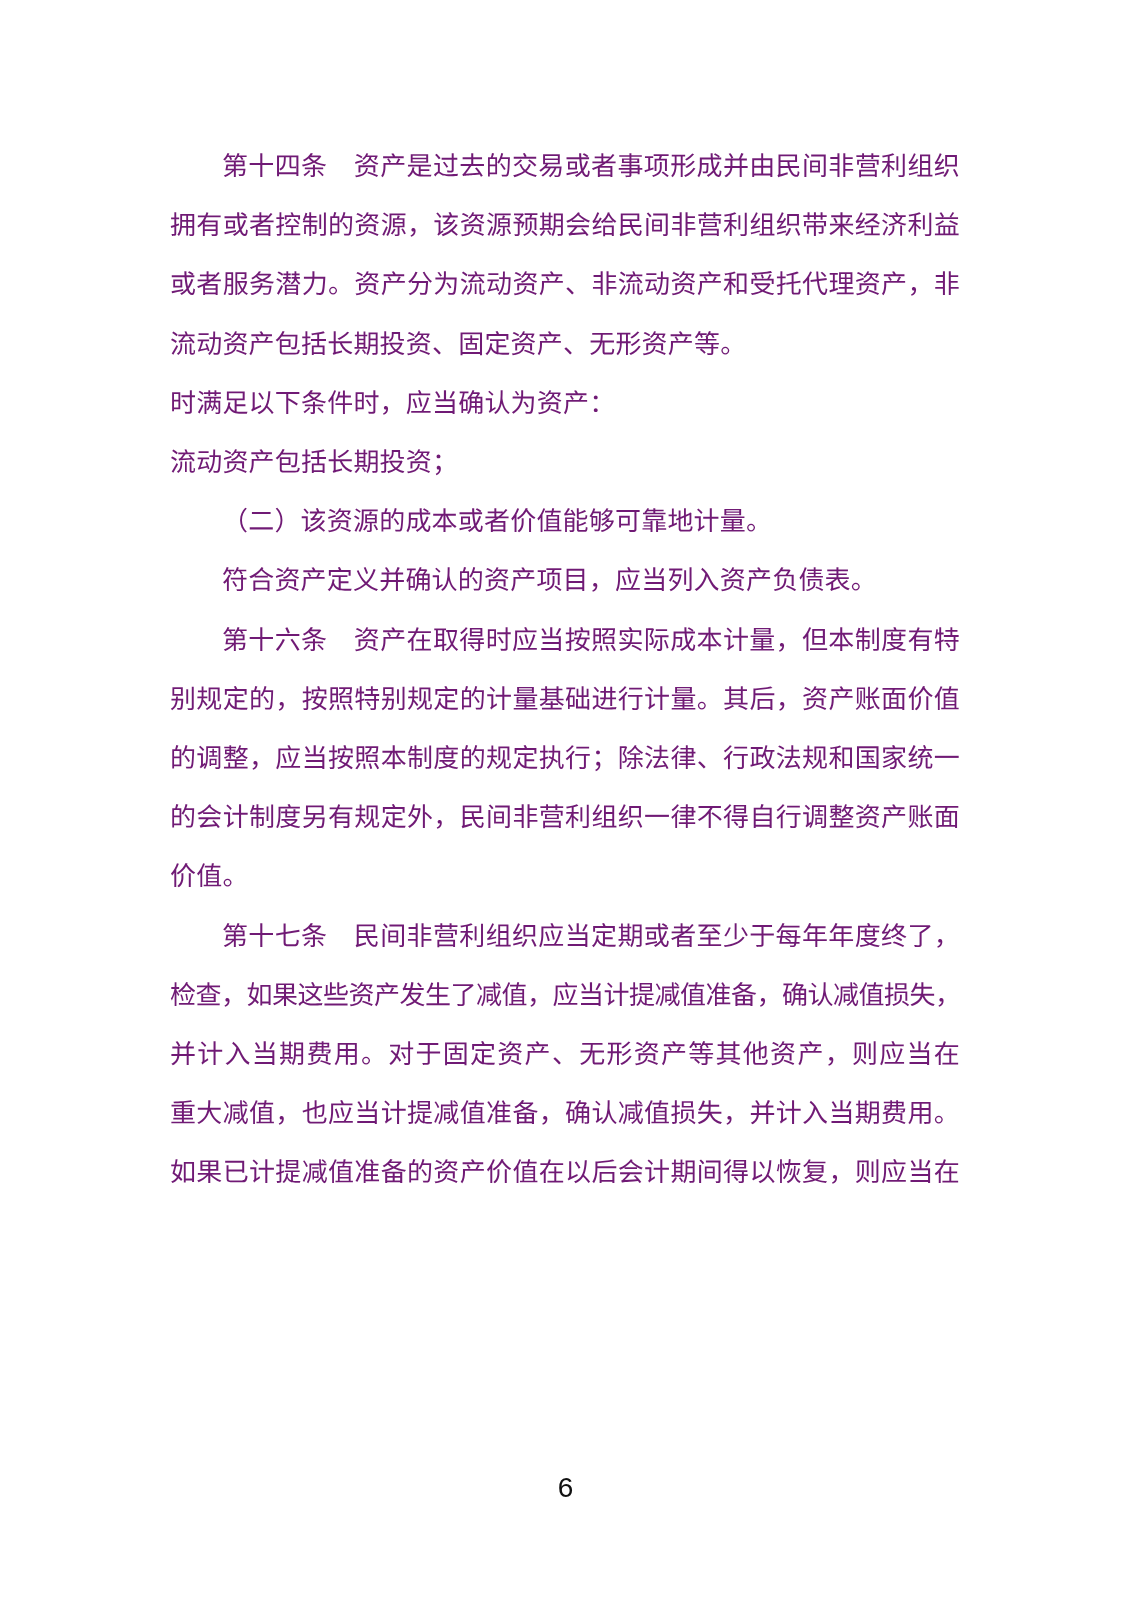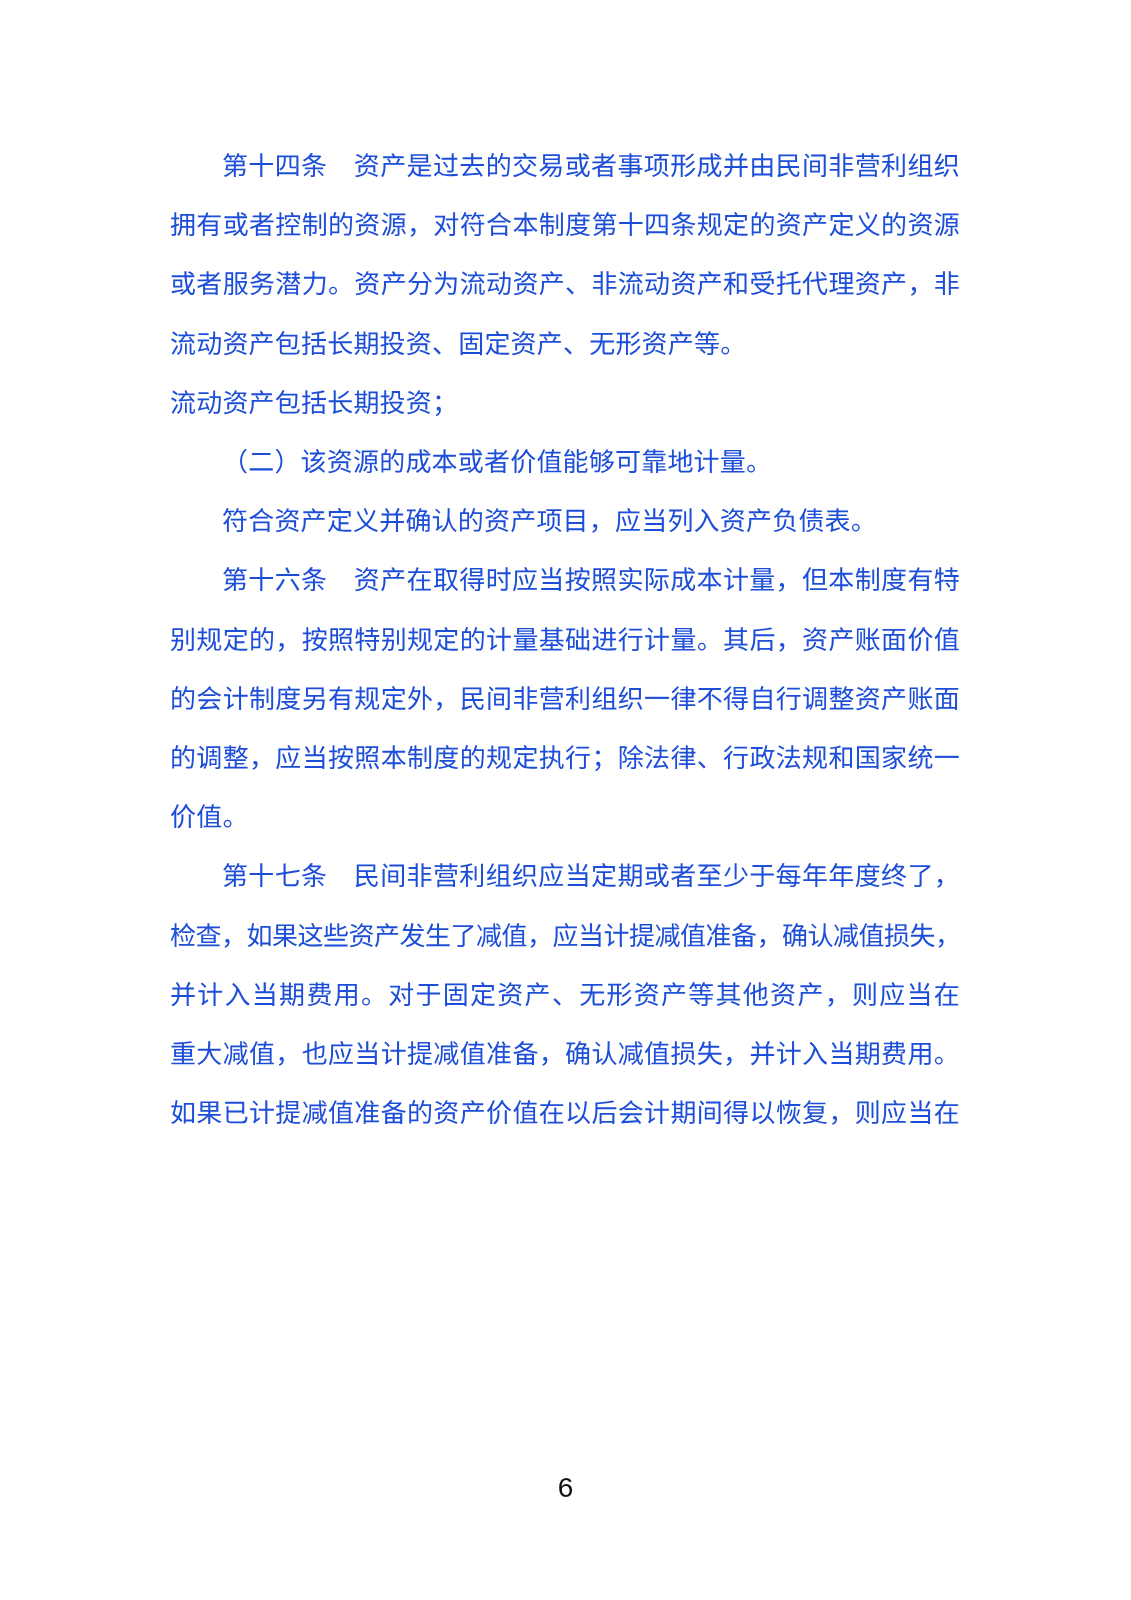--- a/index.html
+++ b/index.html
@@ -14,21 +14,21 @@
     overflow: hidden;
   }
   .body-text {
     position: absolute;
     left: 170px;
     top: 137px;
     width: 790px;
     font-family: "Liberation Serif", "DejaVu Serif", serif;
     font-size: 26px;
     line-height: 59.2px;
-    color: #1d4ed8;
+    color: #701a75;
     letter-spacing: 0.2px;
   }
   .para {
     margin: 0;
     padding: 0;
   }
   .line {
     text-align: justify;
     white-space: normal;
   }
@@ -53,45 +53,46 @@
   }
 </style>
 </head>
 <body>
 
 <div class="page">
   <div class="body-text">
 
     <div class="para">
       <div class="line indent full">第十四条　资产是过去的交易或者事项形成并由民间非营利组织</div>
-      <div class="line full">拥有或者控制的资源，对符合本制度第十四条规定的资产定义的资源</div>
+      <div class="line full">拥有或者控制的资源，该资源预期会给民间非营利组织带来经济利益</div>
       <div class="line full">或者服务潜力。资产分为流动资产、非流动资产和受托代理资产，非</div>
       <div class="line">流动资产包括长期投资、固定资产、无形资产等。</div>
     </div>
 
     <div class="para">
+      <div class="line">时满足以下条件时，应当确认为资产：</div>
     </div>
 
     <div class="para">
       <div class="line">流动资产包括长期投资；</div>
     </div>
 
     <div class="para">
       <div class="line indent">（二）该资源的成本或者价值能够可靠地计量。</div>
     </div>
 
     <div class="para">
       <div class="line indent">符合资产定义并确认的资产项目，应当列入资产负债表。</div>
     </div>
 
     <div class="para">
       <div class="line indent full">第十六条　资产在取得时应当按照实际成本计量，但本制度有特</div>
       <div class="line full">别规定的，按照特别规定的计量基础进行计量。其后，资产账面价值</div>
+      <div class="line full">的调整，应当按照本制度的规定执行；除法律、行政法规和国家统一</div>
       <div class="line full">的会计制度另有规定外，民间非营利组织一律不得自行调整资产账面</div>
-      <div class="line full">的调整，应当按照本制度的规定执行；除法律、行政法规和国家统一</div>
       <div class="line">价值。</div>
     </div>
 
     <div class="para">
       <div class="line indent full">第十七条　民间非营利组织应当定期或者至少于每年年度终了，</div>
       <div class="line full tight">检查，如果这些资产发生了减值，应当计提减值准备，确认减值损失，</div>
       <div class="line full">并计入当期费用。对于固定资产、无形资产等其他资产，则应当在</div>
       <div class="line full">重大减值，也应当计提减值准备，确认减值损失，并计入当期费用。</div>
       <div class="line full">如果已计提减值准备的资产价值在以后会计期间得以恢复，则应当在</div>
     </div>

